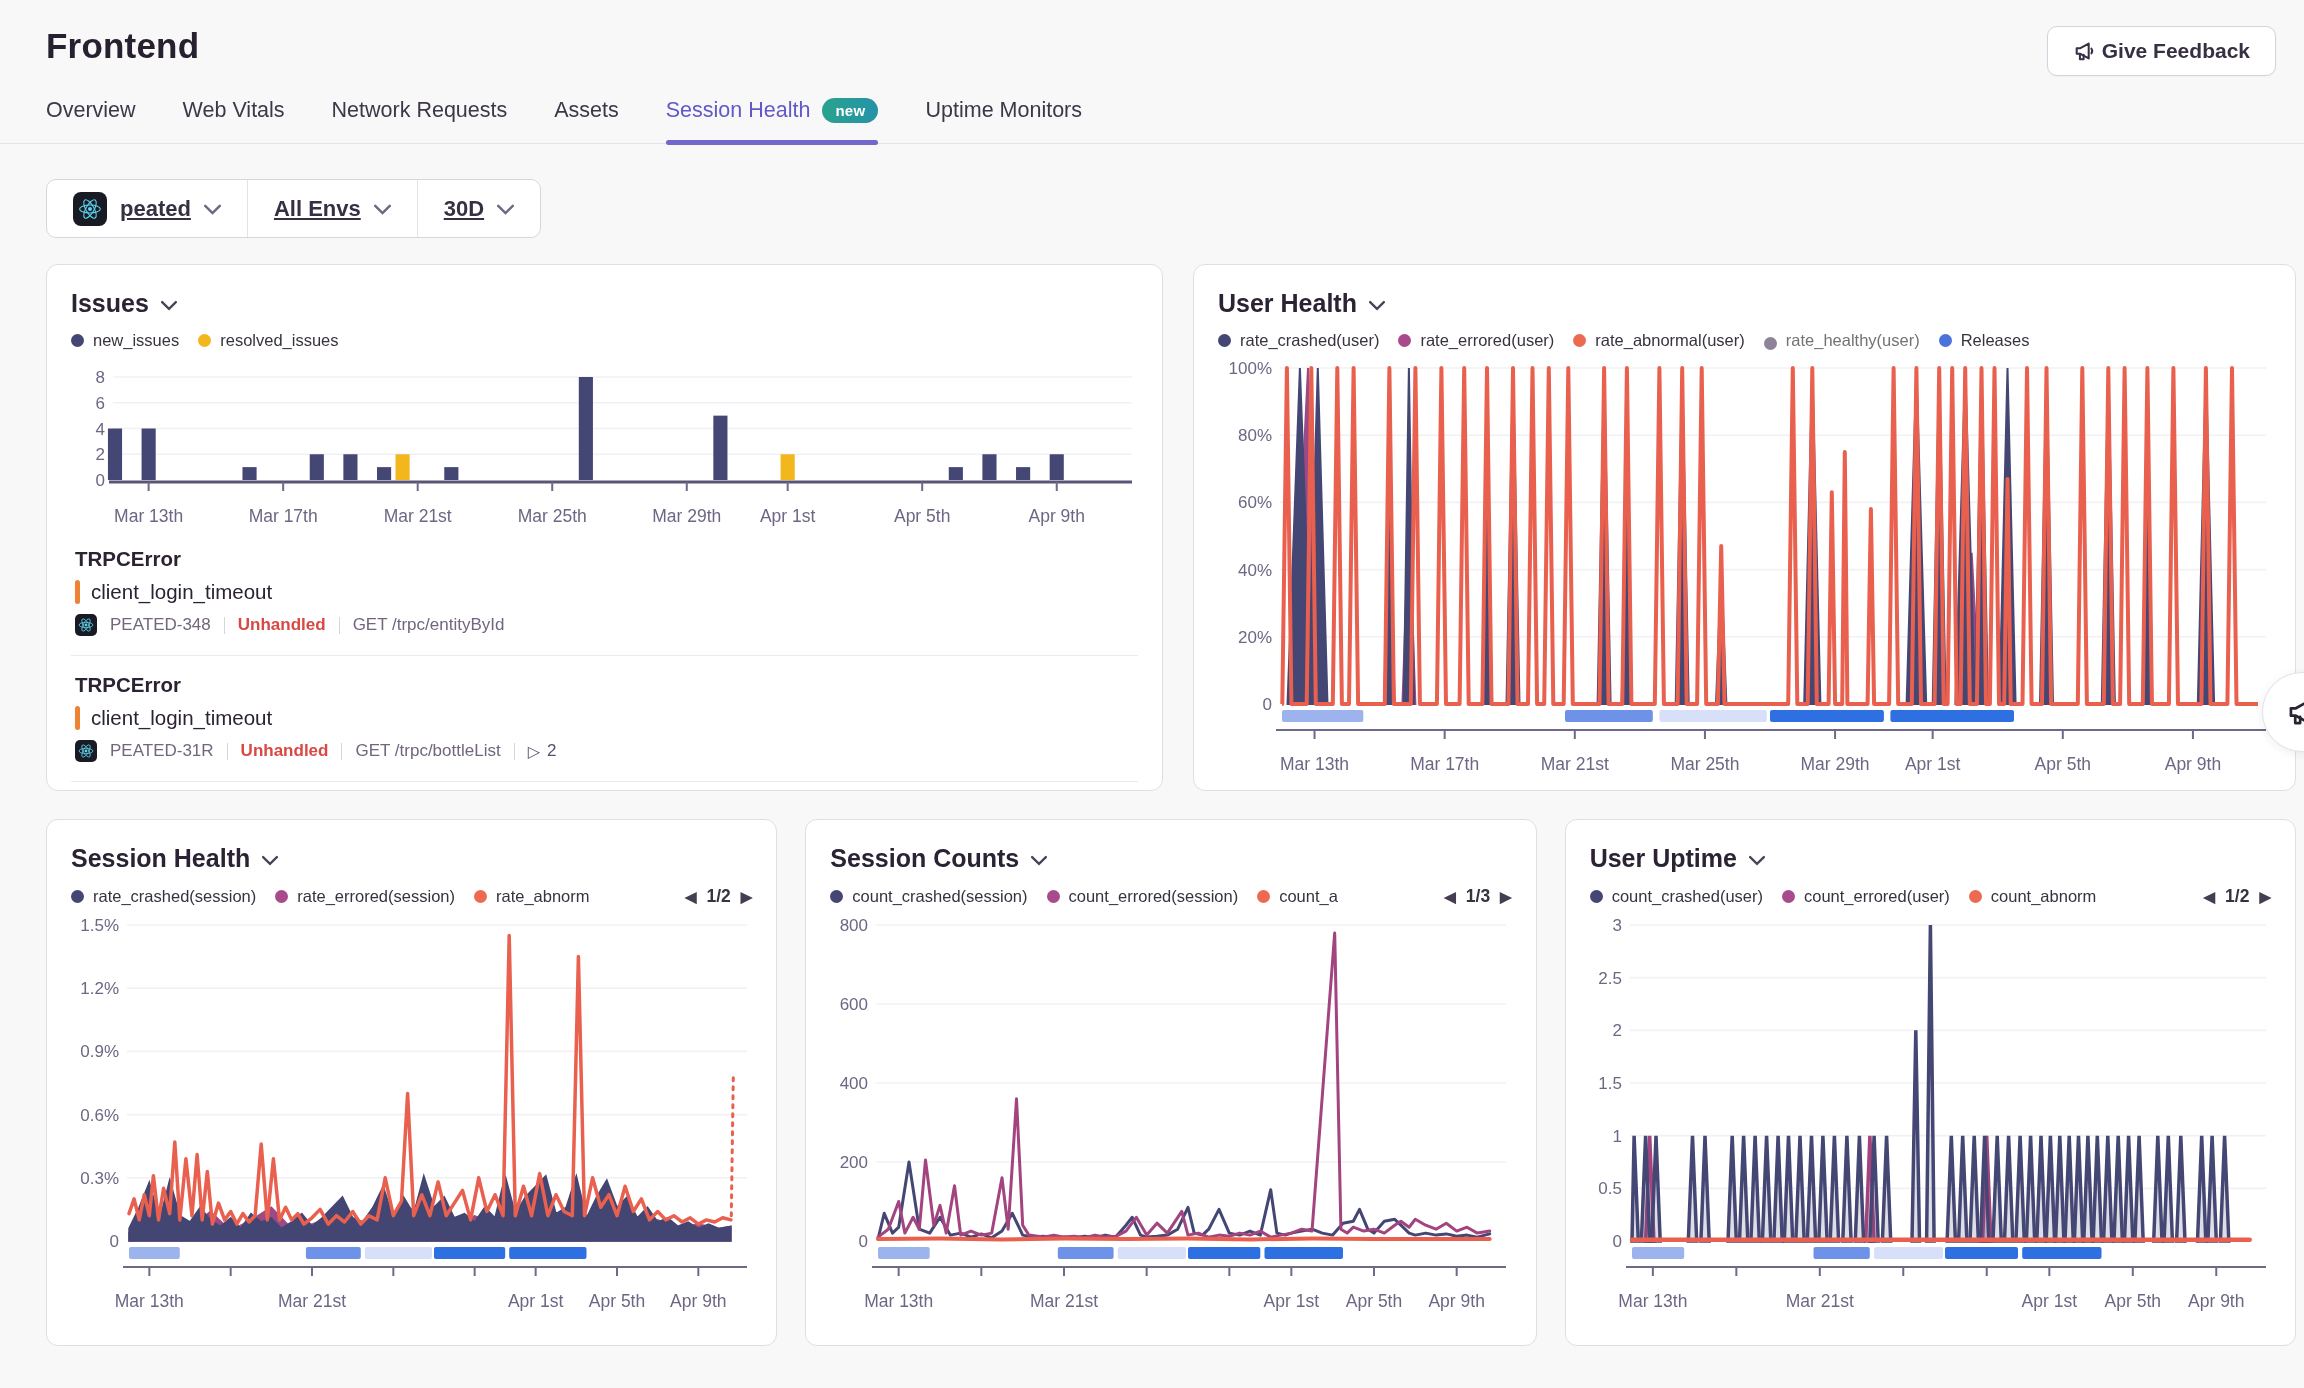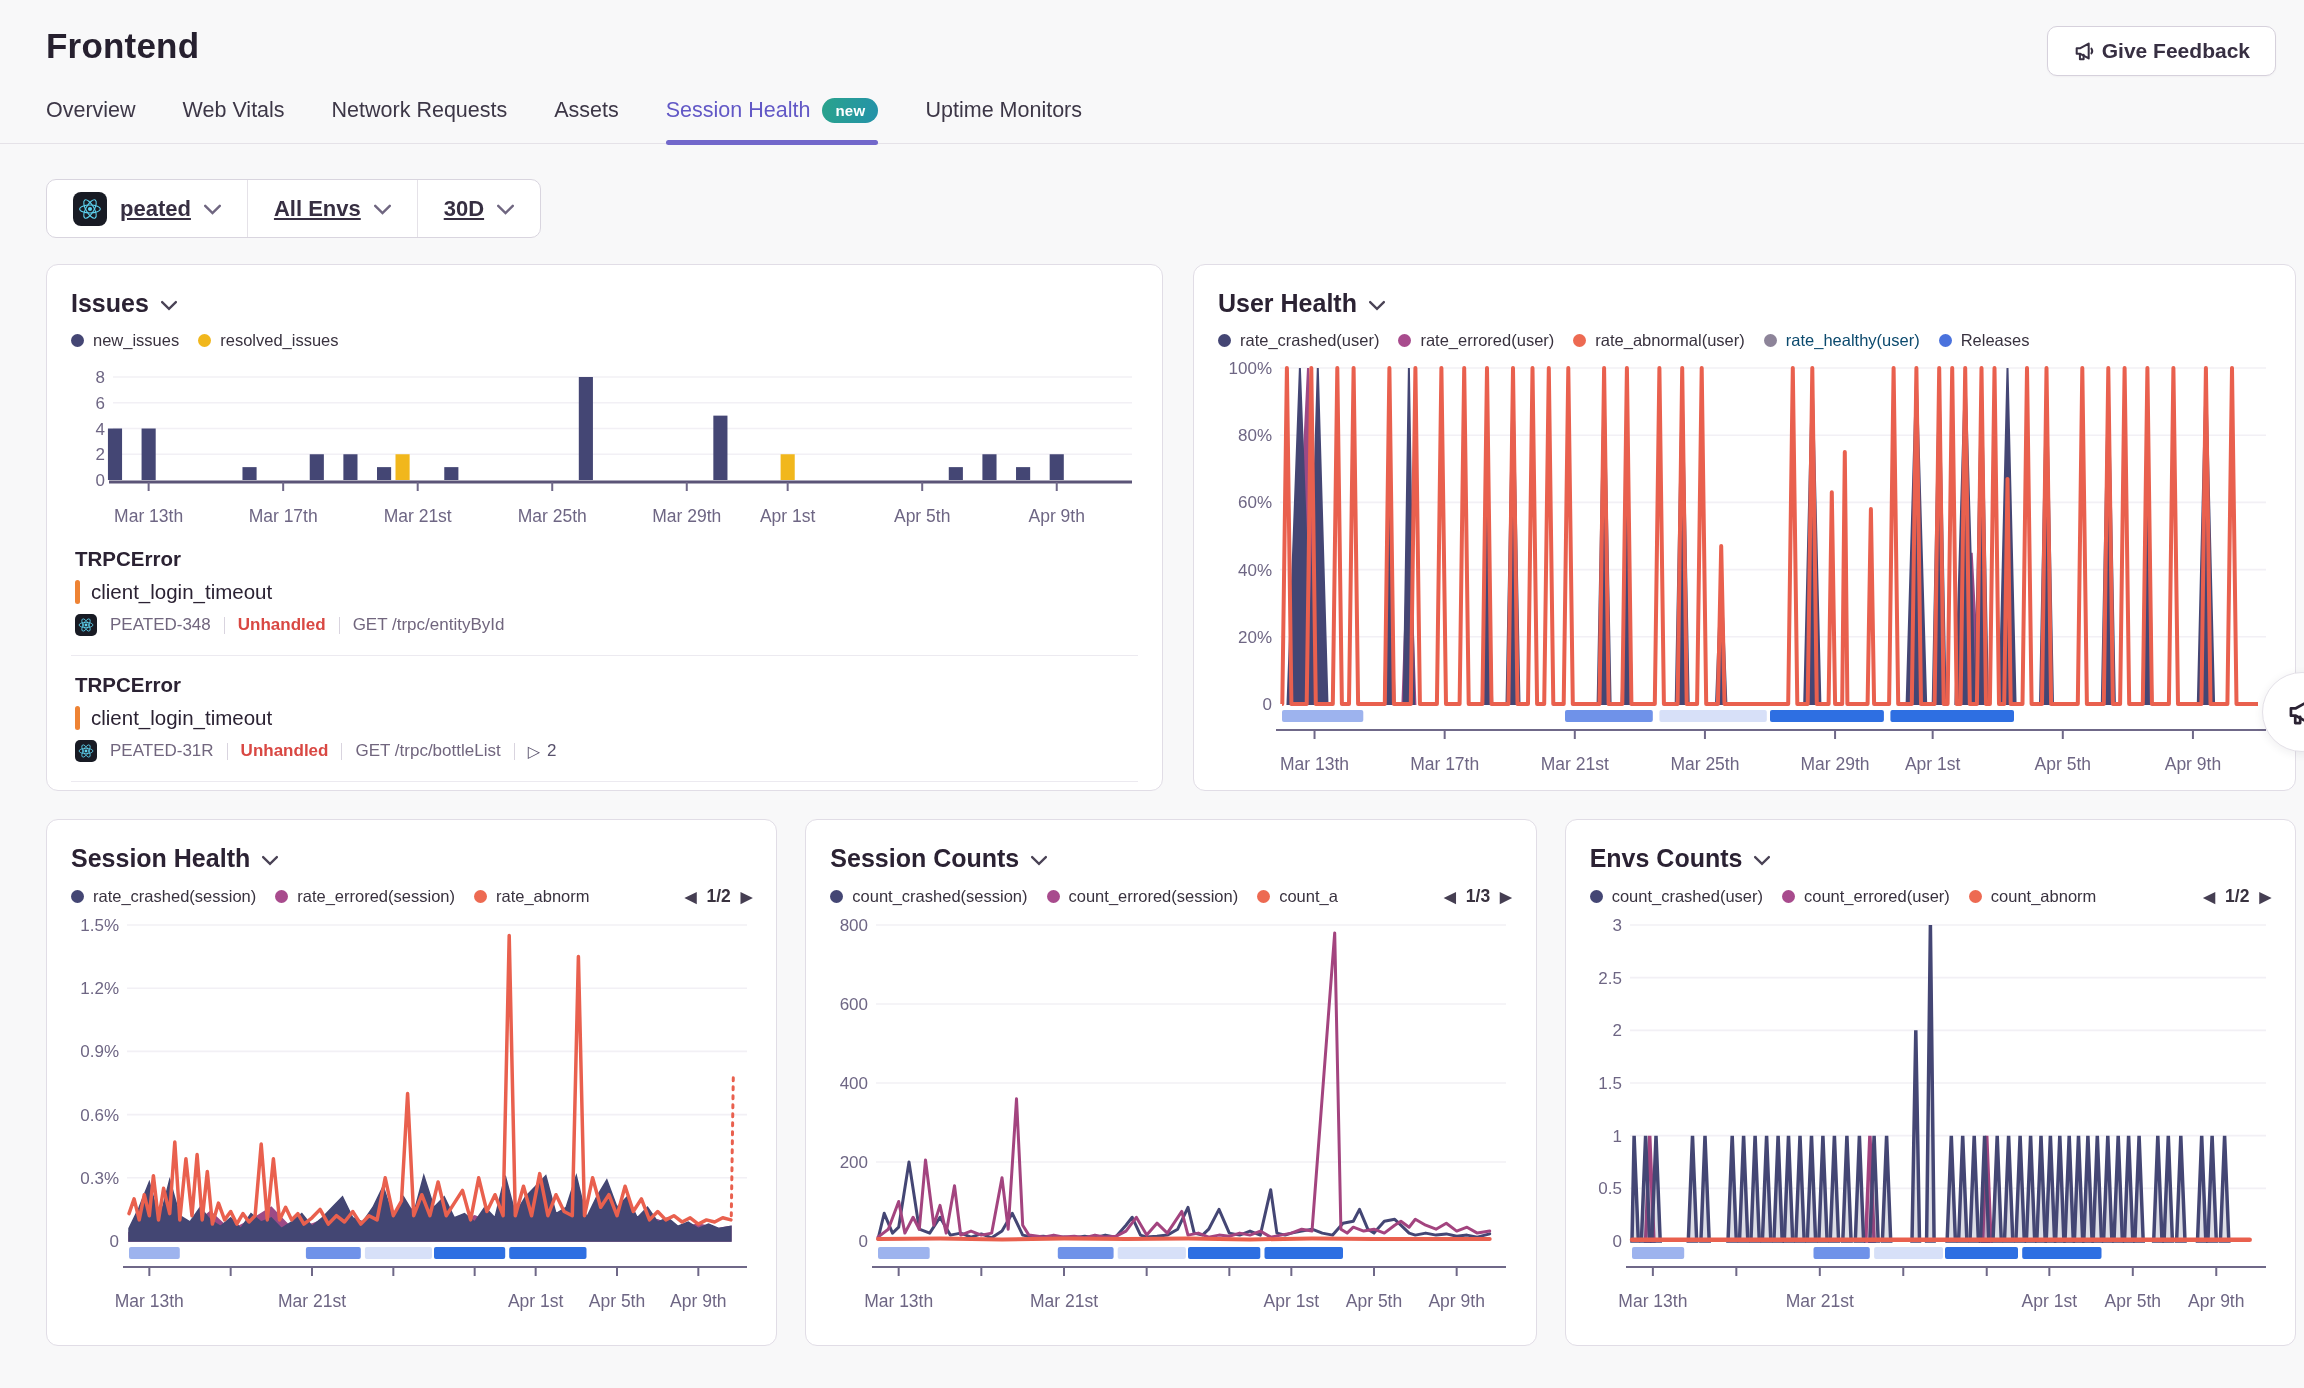--- a/index.html
+++ b/index.html
@@ -50,21 +50,21 @@
   .panel { background:#fff; border:1px solid #e1dde6; border-radius:12px; padding:24px; }
   .panel-issues { width:1117px; height:527px; }
   .panel-uh { flex:1; height:527px; }
   .row2 .panel { flex:1; height:527px; }
   .panel-head { display:flex; align-items:center; gap:12px; }
   .panel-title { font-size:25px; font-weight:700; color:#2b2233; }
   .panel-chev { display:inline-flex; color:#4a4356; margin-top:4px; cursor:pointer; }
 
   .legend { display:flex; align-items:center; gap:19px; margin-top:13px; flex-wrap:nowrap; }
   .legend .li { display:flex; align-items:center; gap:9px; font-size:16.5px; color:#39323f; white-space:nowrap; overflow:hidden; }
-  .legend .li.muted { color:#0c4a6e; }
+  .legend .li.muted { color:#737373;align-items:flex-end; }
   .legend .li .trunc { max-width:127px; overflow:hidden; }
   .dot { width:13px; height:13px; border-radius:50%; flex:0 0 auto; }
   .pager { margin-left:auto; display:flex; align-items:center; gap:10px; font-size:17.5px; font-weight:600; color:#39323f; flex:0 0 auto; }
   .pager .arr { font-size:15px; color:#453e52; cursor:pointer; }
 
   .chart { display:block; margin-top:8px; }
 
   
   .issue-item { padding:17px 4px 19px 4px; border-bottom:1px solid #eceaf0; }
   .issue-item:first-child { border-top:1px solid #eceaf0; margin-top:4px; }
@@ -505,21 +505,21 @@
         <text x="68.66666666666667" y="392" text-anchor="middle" font-size="17.5" fill="#6e6684">Mar 13th</text>
         <text x="234" y="392" text-anchor="middle" font-size="17.5" fill="#6e6684">Mar 21st</text>
         <text x="461.3333333333333" y="392" text-anchor="middle" font-size="17.5" fill="#6e6684">Apr 1st</text>
         <text x="544" y="392" text-anchor="middle" font-size="17.5" fill="#6e6684">Apr 5th</text>
         <text x="626.6666666666666" y="392" text-anchor="middle" font-size="17.5" fill="#6e6684">Apr 9th</text>
       </svg>
   </section>
 
   <section class="panel">
     <div class="panel-head">
-      <h2 class="panel-title">Envs Counts</h2>
+      <h2 class="panel-title">User Uptime</h2>
       <span class="panel-chev">
         <svg width="16" height="11" viewBox="0 0 14 9" fill="none" stroke="currentColor" stroke-width="2" stroke-linecap="round">
             <path d="M1 1.5l6 6 6-6"></path>
           </svg>
       </span>
     </div>
     <div class="legend">
       <span class="li">
           <i class="dot" style="background: rgb(68, 70, 116);"></i>
           <span>count_crashed(user)</span>

